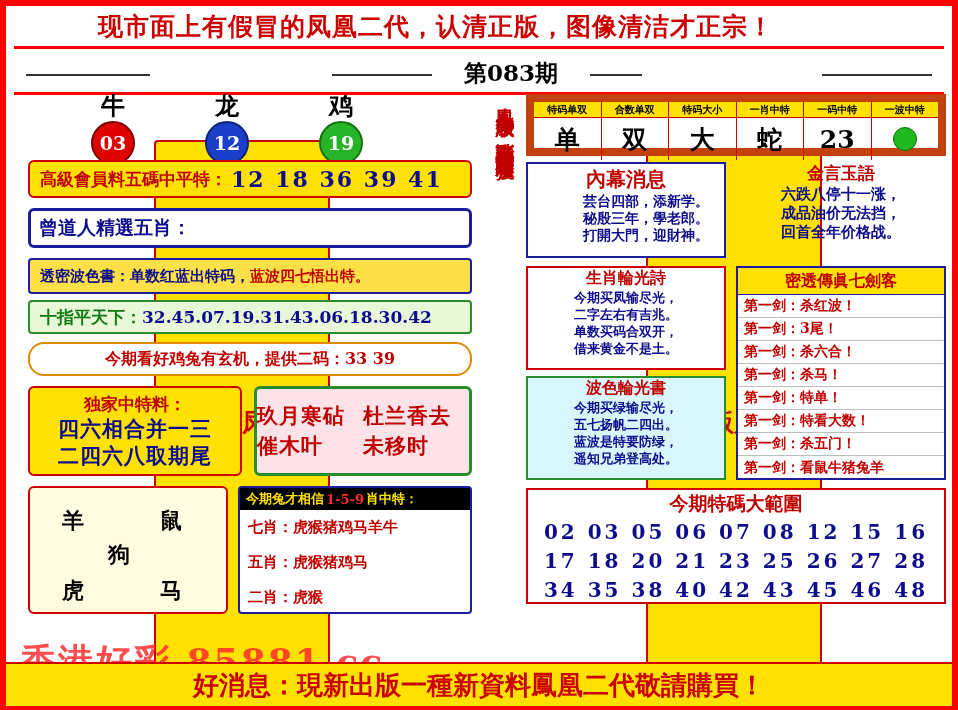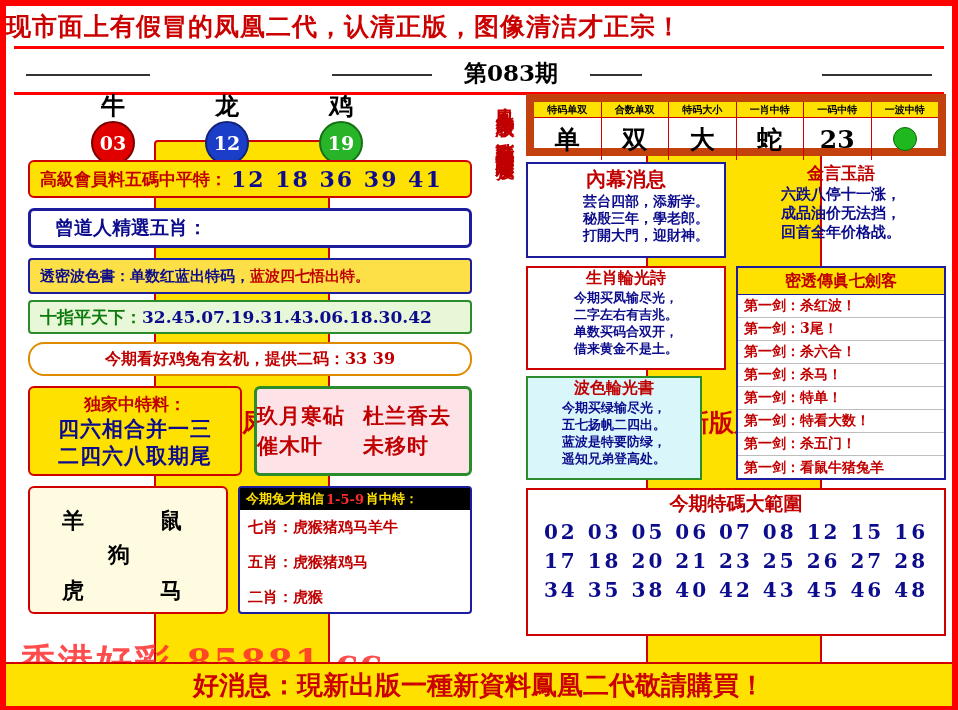--- a/index.html
+++ b/index.html
@@ -17,21 +17,21 @@
   }
   .inner{
     position:absolute;left:6px;top:6px;width:946px;height:698px;
     background:#ffffff;
     box-sizing:border-box;
   }
   
   .top-banner{
     position:absolute;left:0;top:0;width:840px;height:40px;
     background:#ffffff;
-    display:flex;align-items:center;justify-content:flex-start;
+    display:flex;align-items:center;justify-content:center;padding-left:10px;
   }
   .top-banner span{
     color:#cb0000;
     font-size:25px;
     font-weight:bold;
     letter-spacing:1px;
     font-family:"DejaVu Serif","Liberation Serif",serif;
   }
   .rule{
     position:absolute;left:8px;width:930px;height:3px;background:#ff0000;
@@ -92,21 +92,21 @@
     left:16px;top:66px;width:444px;height:38px;
     background:#ffe100;border:2px solid #cf0000;border-radius:6px;
     padding-left:10px;
   }
   .b1 .lbl{color:#c00000;font-size:17px;font-weight:bold;font-family:"DejaVu Serif","Liberation Serif",serif;}
   .b1 .val{color:#0c0c8c;font-size:22px;font-weight:bold;margin-left:4px;letter-spacing:2px;font-family:"DejaVu Serif","Liberation Serif",serif;}
 
   .b2{
     left:16px;top:114px;width:444px;height:40px;
     background:#ffffff;border:3px solid #1c1c9c;border-radius:6px;
-    padding-left:24px;
+    padding-left:8px;
   }
   .b2 .lbl{color:#0c0c8c;font-size:19px;font-weight:bold;font-family:"DejaVu Serif","Liberation Serif",serif;}
   .b2 .val{color:#c00000;font-size:21px;font-weight:bold;margin-left:4px;letter-spacing:3px;font-family:"DejaVu Serif","Liberation Serif",serif;}
 
   .b3{
     left:16px;top:164px;width:444px;height:36px;
     background:#fde047;border:2px solid #1c1c9c;border-radius:4px;
     padding-left:10px;
   }
   .b3 .t{color:#0c0c8c;font-size:15px;font-weight:bold;font-family:"DejaVu Serif","Liberation Serif",serif;}
@@ -217,21 +217,21 @@
   .r3 .ln{color:#0c0c8c;font-size:15px;font-weight:bold;line-height:19px;font-family:"DejaVu Serif","Liberation Serif",serif;}
 
   .r4{
     position:absolute;left:0;top:172px;width:200px;height:104px;
     border:2px solid #cf0000;background:#ffffff;box-sizing:border-box;text-align:center;
   }
   .r4 .hd{color:#c00000;font-size:16px;font-weight:bold;font-family:"DejaVu Serif","Liberation Serif",serif;}
   .r4 .ln{color:#0c0c8c;font-size:13px;font-weight:bold;line-height:17px;font-family:"DejaVu Serif","Liberation Serif",serif;}
 
   .r5{
-    position:absolute;left:0;top:282px;width:176px;height:104px;
+    position:absolute;left:0;top:282px;width:200px;height:104px;
     border:2px solid #2a8c2a;background:#d9f6fb;box-sizing:border-box;text-align:center;
   }
   .r5 .hd{color:#c00000;font-size:16px;font-weight:bold;font-family:"DejaVu Serif","Liberation Serif",serif;}
   .r5 .ln{color:#0c0c8c;font-size:13px;font-weight:bold;line-height:17px;font-family:"DejaVu Serif","Liberation Serif",serif;}
 
   .r6{
     position:absolute;left:210px;top:172px;width:210px;height:214px;
     border:2px solid #1c1c9c;background:#ffffff;box-sizing:border-box;
   }
   .r6 .hd{
@@ -241,21 +241,21 @@
   }
   .r6 .it{
     height:23px;border-bottom:1px solid #bdbdbd;
     display:flex;align-items:center;padding-left:6px;
     color:#c00000;font-size:14px;font-weight:bold;font-family:"DejaVu Serif","Liberation Serif",serif;
     box-sizing:border-box;
   }
   .r6 .it:last-child{border-bottom:none;}
 
   .r7{
-    position:absolute;left:0;top:394px;width:420px;height:148px;
+    position:absolute;left:0;top:394px;width:420px;height:116px;
     border:2px solid #cf0000;background:#ffffff;box-sizing:border-box;
   }
   .r7 .hd{
     height:28px;display:flex;align-items:center;justify-content:center;
     color:#c00000;font-size:19px;font-weight:bold;font-family:"DejaVu Serif","Liberation Serif",serif;
   }
   .r7 .nums{
     color:#0c0c8c;font-size:20px;font-weight:bold;line-height:29px;
     text-align:center;letter-spacing:3px;font-family:"DejaVu Serif","Liberation Serif",serif;
   }

